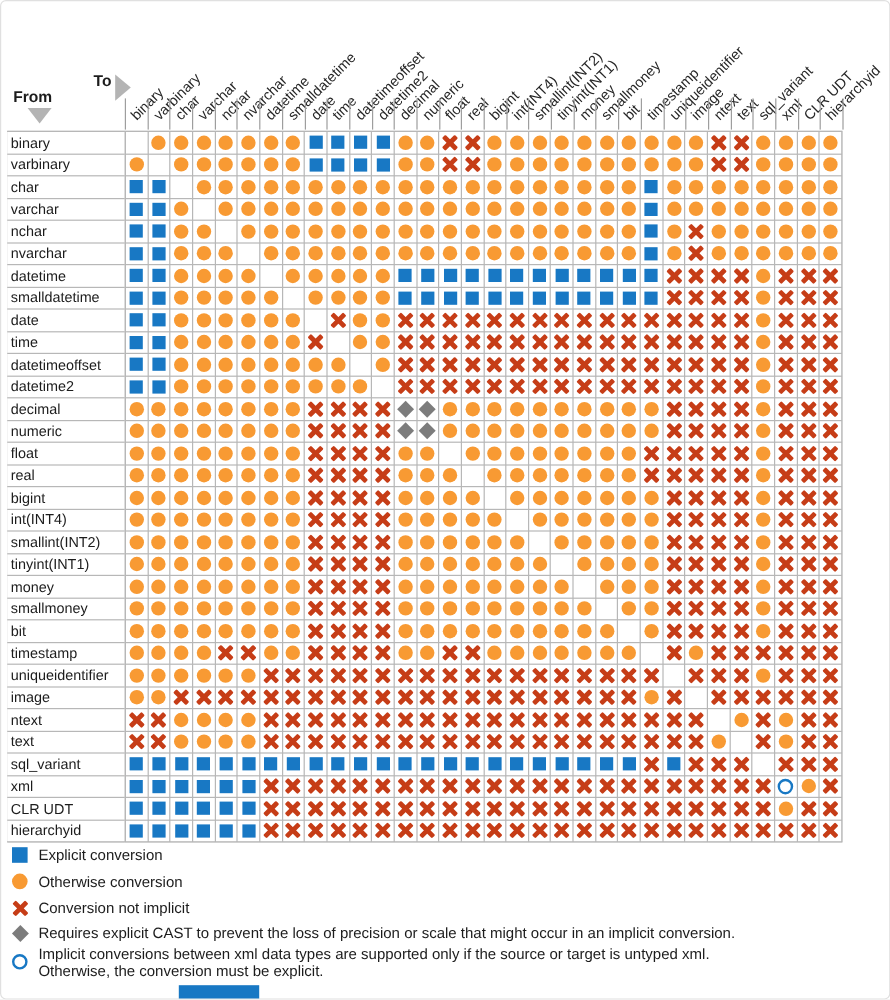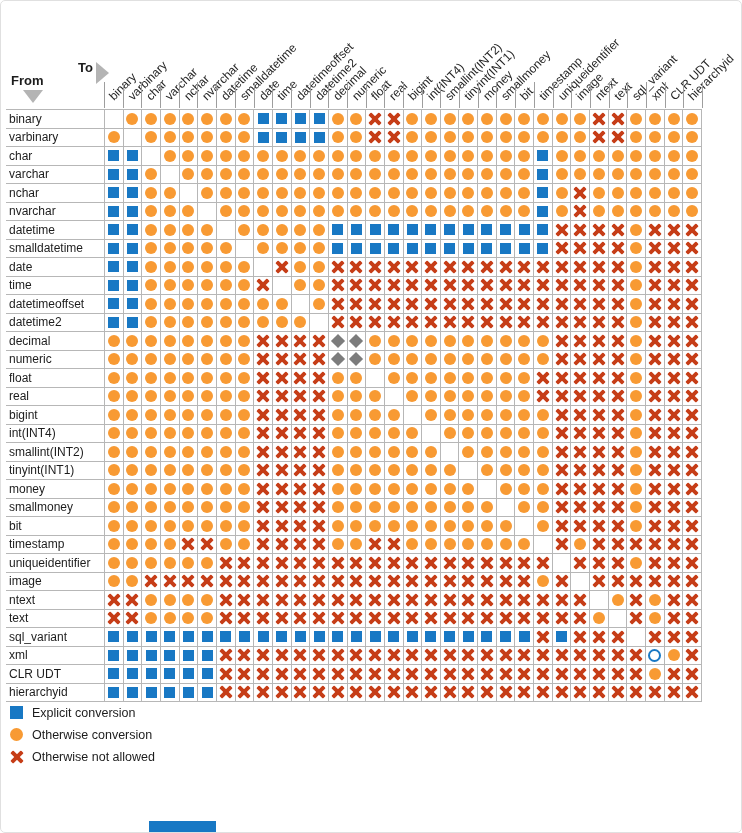--- a/index.html
+++ b/index.html
@@ -3178,17 +3178,30 @@
   <div class="legend-item" style="top:726px">
     <span class="legend-sym">
         <span class="lg-circle"></span>
       </span>
     <span class="legend-text">Otherwise conversion</span>
   </div>
   <div class="legend-item" style="top:748px">
     <span class="legend-sym">
         <span class="sym-X" style="width:13px;height:13px;"></span>
       </span>
-    <span class="legend-text">Otherwise not allowed</span>
+    <span class="legend-text">Conversion not implicit</span>
+  </div>
+  <div class="legend-item" style="top:769px">
+    <span class="legend-sym">
+        <span class="lg-diamond"></span>
+      </span>
+    <span class="legend-text">Requires explicit CAST to prevent the loss of precision or scale that might occur in an implicit conversion.</span>
+  </div>
+  <div class="legend-item" style="top:786px">
+    <span class="legend-sym">
+        <span class="lg-ucircle"></span>
+      </span>
+    <span class="legend-text">Implicit conversions between xml data types are supported only if the source or target is untyped xml.
+Otherwise, the conversion must be explicit.</span>
   </div>
 
   <div class="bottom-bar"></div>
 </div>
 
 </body></html>

